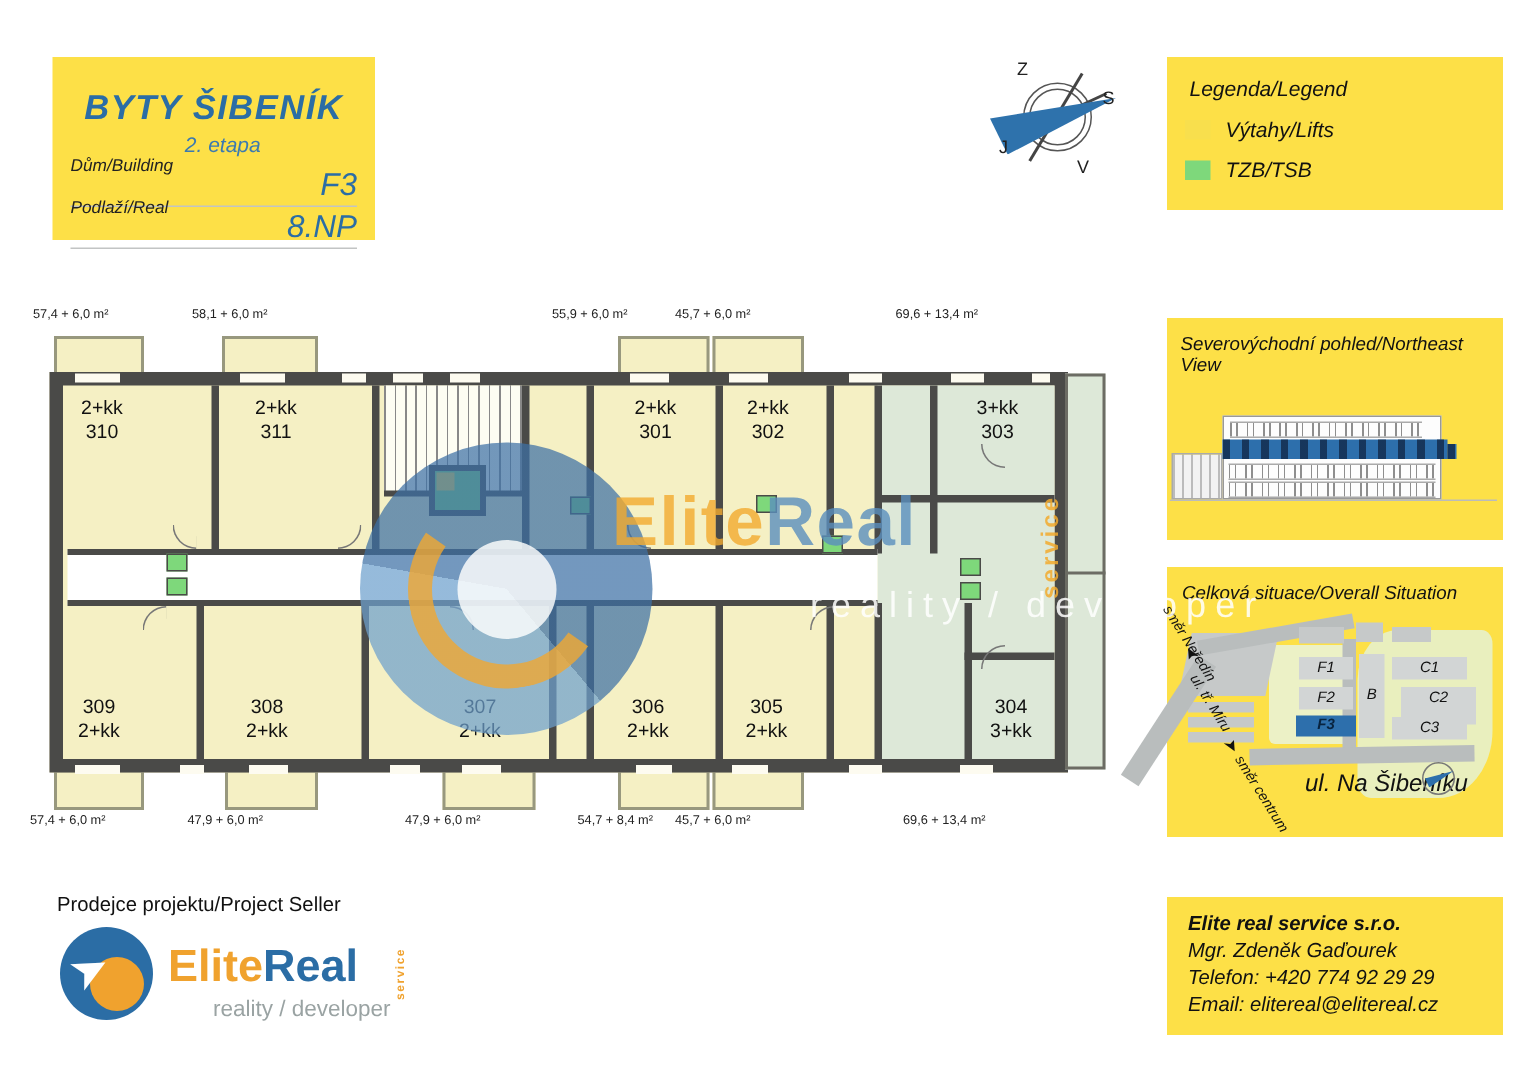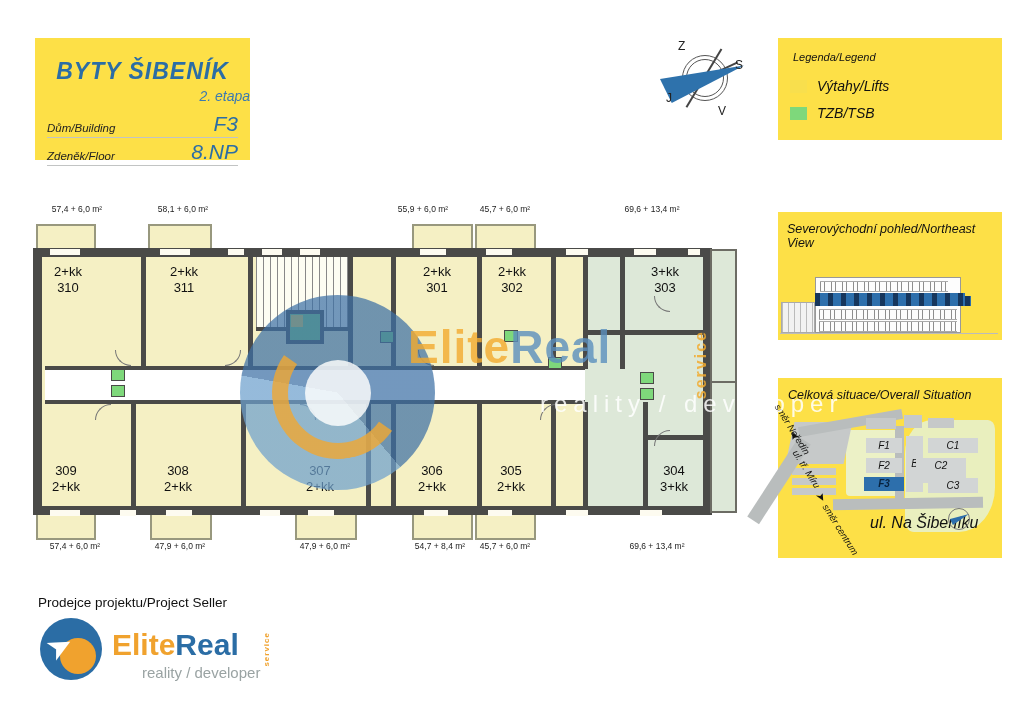--- a/index.html
+++ b/index.html
@@ -2,33 +2,33 @@
 <html><head>
 <meta charset="utf-8">
 <style>
   * { margin:0; padding:0; box-sizing:border-box; }
   body { background:#fff; font-family:"Liberation Sans", sans-serif; }
   .page { position:relative; width:1024px; height:724px; background:#fff; overflow:hidden; }
   .graybox { position:absolute; background:#fde047;font-style:italic; }
 
   
   .hd-title { position:absolute; left:0; right:0; top:20px; text-align:center; font-size:23px; font-weight:bold; letter-spacing:1px; color:#2b6da5; }
-  .hd-sub { position:absolute; left:12px; right:0; top:50px; text-align:right; font-size:14px; color:#3c7ab0; }
+  .hd-sub { position:absolute; left:12px; right:0; top:50px; text-align:center; font-size:14px; color:#3c7ab0; }
   .hd-row { position:absolute; left:12px; right:12px; height:28px; border-bottom:1px solid #c2c4c4; }
-  .hd-row .lbl { position:absolute; left:0; bottom:3px; font-size:11.5px; color:#222; }
+  .hd-row .lbl { position:absolute; left:0; bottom:20px; font-size:11.5px; color:#222; }
   .hd-row .val { position:absolute; right:0; bottom:1px; font-size:21px; color:#2b6da5; }
 
   
   .cmp-c { position:absolute; border:1.5px solid #555; border-radius:50%; }
   .cmp-lab { position:absolute; font-size:12px; color:#222; }
   .cmp-line { position:absolute; background:#444; }
   .cmp-needle { position:absolute; background:#2e72ac; }
 
   
-  .lg-title { position:absolute; left:15px; top:13px; font-size:11px; color:#111; }
+  .lg-title { position:absolute; left:15px; top:13px; font-size:14px; color:#111; }
   .lg-item { position:absolute; left:12px; font-size:14px; color:#111; }
   .lg-sw { display:inline-block; width:17px; height:13px; vertical-align:-2px; margin-right:10px; }
   .sw-yellow { background:#f8df4d; }
   .sw-green { background:#7ed87b; }
 
   
   .building { position:absolute; left:33px; top:248px; width:679px; height:267px; background:#f5f0c4; border:9px solid #4a4a48; z-index:1; }
   .greenzone { position:absolute; left:585px; top:257px; width:118px; height:249px; background:#dde8d8; z-index:2; }
   .terrace { position:absolute; left:710px; top:249px; width:27px; height:264px; background:#dde8d8; border:2px solid #6c6c64; z-index:1; }
   .terr-div { position:absolute; left:710px; top:381px; width:27px; height:2px; background:#6c6c64; z-index:2; }
@@ -36,21 +36,21 @@
   .wv { position:absolute; width:5px; background:#4a4a48; z-index:3; }
   .wh { position:absolute; height:5px; background:#4a4a48; z-index:3; }
   .win { position:absolute; height:6px; background:#fdfbf0; z-index:3; }
   .stairs { position:absolute; left:256px; top:257px; width:92px; height:70px; background:repeating-linear-gradient(90deg,#888 0 1px,#fdfdf2 1px 7px); z-index:3; }
   .corridor { position:absolute; left:45px; top:366px; width:540px; height:38px; background:#fff; border-top:4px solid #4a4a48; border-bottom:4px solid #4a4a48; z-index:4; }
   .lift-room { position:absolute; left:286px; top:310px; width:38px; height:34px; background:#7ed87b; border:4px solid #4a4a48; z-index:4; }
   .lift-sq { position:absolute; left:1px; top:1px; width:12px; height:12px; background:#f8df4d; }
   .tzb { position:absolute; width:14px; height:12px; background:#7ed87b; border:1px solid #4a4a48; z-index:5; }
   .door { position:absolute; width:16px; height:16px; border-left:1px solid #777; border-bottom:1px solid #777; border-bottom-left-radius:16px; z-index:4; }
   .ulabel { position:absolute; width:72px; font-size:13px; line-height:16px; text-align:center; color:#111; z-index:6; }
-  .alabel { position:absolute; width:110px; font-size:8.5px; text-align:center; color:#222; z-index:6; }
+  .alabel { position:absolute; width:110px; font-size:8.5px; text-align:left; color:#222; z-index:6; }
 
   
   .wm { position:absolute; z-index:7; pointer-events:none; }
   .wm-outer { left:240px; top:295px; width:195px; height:195px; border-radius:50%;
     background:conic-gradient(from 140deg, rgba(109,160,205,.72) 0 140deg, rgba(61,112,165,.72) 140deg 360deg); }
   .wm-ring { left:272px; top:327px; width:132px; height:132px; border-radius:50%; border:16px solid transparent;
     border-bottom-color:rgba(240,168,50,.8); border-left-color:rgba(240,168,50,.8); transform:rotate(-10deg); }
   .wm-center { left:305px; top:360px; width:66px; height:66px; border-radius:50%; background:rgba(255,255,254,.82); }
   .wm-text { left:408px; top:320px; font-size:46px; font-weight:bold; letter-spacing:1px; white-space:nowrap; }
   .wm-elite { color:rgba(242,170,46,.8); }
@@ -97,21 +97,21 @@
 <div class="page">
 
   <div class="graybox" style="left:35px;top:38px;width:215px;height:122px;">
     <div class="hd-title">BYTY ŠIBENÍK</div>
     <div class="hd-sub">2. etapa</div>
     <div class="hd-row" style="top:72px;">
       <span class="lbl">Dům/Building</span>
       <span class="val">F3</span>
     </div>
     <div class="hd-row" style="top:100px;">
-      <span class="lbl">Zdeněk/Floor</span>
+      <span class="lbl">Podlaží/Real</span>
       <span class="val">8.NP</span>
     </div>
   </div>
 
   <div style="position:absolute;left:650px;top:35px;width:115px;height:85px;">
     <div class="cmp-c" style="left:32px;top:20px;width:46px;height:46px;"></div>
     <div class="cmp-c" style="left:36px;top:24px;width:38px;height:38px;border-width:1px;"></div>
     <div class="cmp-line" style="left:53px;top:9px;width:1.5px;height:68px;transform:rotate(31deg);"></div>
     <div class="cmp-line" style="left:17px;top:42px;width:74px;height:1.5px;transform:rotate(-25deg);"></div>
     <div class="cmp-needle" style="left:10px;top:28px;width:84px;height:40px;clip-path:polygon(0% 40%,14% 100%,100% 6%);"></div>
@@ -238,21 +238,21 @@
   <div class="alabel" style="left:450px;top:541px;">45,7 + 6,0 m²</div>
   <div class="alabel" style="left:602px;top:541px;">69,6 + 13,4 m²</div>
 
   <div class="wm wm-outer"></div>
   <div class="wm wm-ring"></div>
   <div class="wm wm-center"></div>
   <div class="wm wm-text"><span class="wm-elite">Elite</span><span class="wm-real">Real</span></div>
   <div class="wm wm-service">service</div>
   <div class="wm wm-tag">reality / developer</div>
 
-  <div class="graybox" style="left:778px;top:212px;width:224px;height:128px;">
+  <div class="graybox" style="left:778px;top:212px;width:224px;height:148px;">
     <div class="sec-title" style="left:9px;top:10px;">Severovýchodní pohled/Northeast View</div>
     <div class="elev-annex" style="left:3px;top:90px;width:34px;height:31px;"></div>
     <div class="elev-main" style="left:37px;top:65px;width:146px;height:56px;"></div>
     <div class="elev-row" style="left:42px;top:69px;width:128px;height:11px;"></div>
     <div class="elev-band" style="left:37px;top:81px;width:150px;height:13px;"></div>
     <div class="elev-band" style="left:187px;top:84px;width:6px;height:10px;"></div>
     <div class="elev-row" style="left:41px;top:97px;width:138px;height:11px;"></div>
     <div class="elev-row" style="left:41px;top:109px;width:138px;height:11px;"></div>
     <div class="elev-ground" style="left:2px;top:121px;width:218px;"></div>
   </div>
@@ -270,21 +270,21 @@
     <div class="map-road" style="left:117px;top:48px;width:9px;height:75px;"></div>
     <div class="map-road" style="left:55px;top:120px;width:150px;height:11px;transform:rotate(-1deg);"></div>
     <div class="map-gray" style="left:88px;top:40px;width:30px;height:11px;"></div>
     <div class="map-gray" style="left:126px;top:37px;width:18px;height:13px;"></div>
     <div class="map-gray" style="left:150px;top:40px;width:26px;height:10px;"></div>
     <div class="map-bld" style="left:88px;top:60px;width:36px;height:15px;">F1</div>
     <div class="map-bld" style="left:88px;top:80px;width:36px;height:15px;">F2</div>
     <div class="map-bld map-bld-hl" style="left:86px;top:99px;width:40px;height:14px;line-height:14px;">F3</div>
     <div class="map-bld" style="left:128px;top:58px;width:17px;height:56px;line-height:56px;">B</div>
     <div class="map-bld" style="left:150px;top:60px;width:50px;height:15px;">C1</div>
-    <div class="map-bld" style="left:138px;top:80px;width:50px;height:25px;">C2</div>
+    <div class="map-bld" style="left:156px;top:80px;width:50px;height:25px;">C2</div>
     <div class="map-bld" style="left:150px;top:100px;width:50px;height:15px;">C3</div>
     <div class="map-street" style="left:4px;top:24px;transform:rotate(58deg);transform-origin:0 0;">směr Neředín</div>
     <div class="map-arrow" style="left:12px;top:52px;transform:rotate(-122deg);">➤</div>
     <div class="map-street" style="left:22px;top:70px;transform:rotate(58deg);transform-origin:0 0;">ul. tř. Míru</div>
     <div class="map-arrow" style="left:38px;top:112px;transform:rotate(58deg);">➤</div>
     <div class="map-street" style="left:52px;top:124px;transform:rotate(58deg);transform-origin:0 0;">směr centrum</div>
     <div class="map-street" style="left:92px;top:136px;font-size:16px;">ul. Na Šibeníku</div>
     <div style="position:absolute;left:170px;top:130px;width:22px;height:22px;border:1px solid #777;border-radius:50%;z-index:4;">
       <div style="position:absolute;left:1px;top:5px;width:19px;height:11px;background:#2d6fac;clip-path:polygon(0% 45%,15% 100%,100% 0%);"></div>
     </div>
@@ -293,14 +293,20 @@
   <div class="seller-label">Prodejce projektu/Project Seller</div>
   <div class="logo-icon">
     <div class="logo-blue"></div>
     <div class="logo-orange"></div>
     <div class="logo-arrow">➤</div>
   </div>
   <div class="logo-text"><span class="logo-elite">Elite</span><span class="logo-real">Real</span></div>
   <div class="logo-service">service</div>
   <div class="logo-tag">reality / developer</div>
 
+  <div class="graybox" style="left:778px;top:598px;width:224px;height:92px;">
+    <div class="ct-line" style="top:10px;font-weight:bold;">Elite real service s.r.o.</div>
+    <div class="ct-line" style="top:28px;">Mgr. Zdeněk Gaďourek</div>
+    <div class="ct-line" style="top:46px;">Telefon: +420 774 92 29 29</div>
+    <div class="ct-line" style="top:64px;">Email: elitereal@elitereal.cz</div>
+  </div>
 
 </div>
 
 </body></html>

